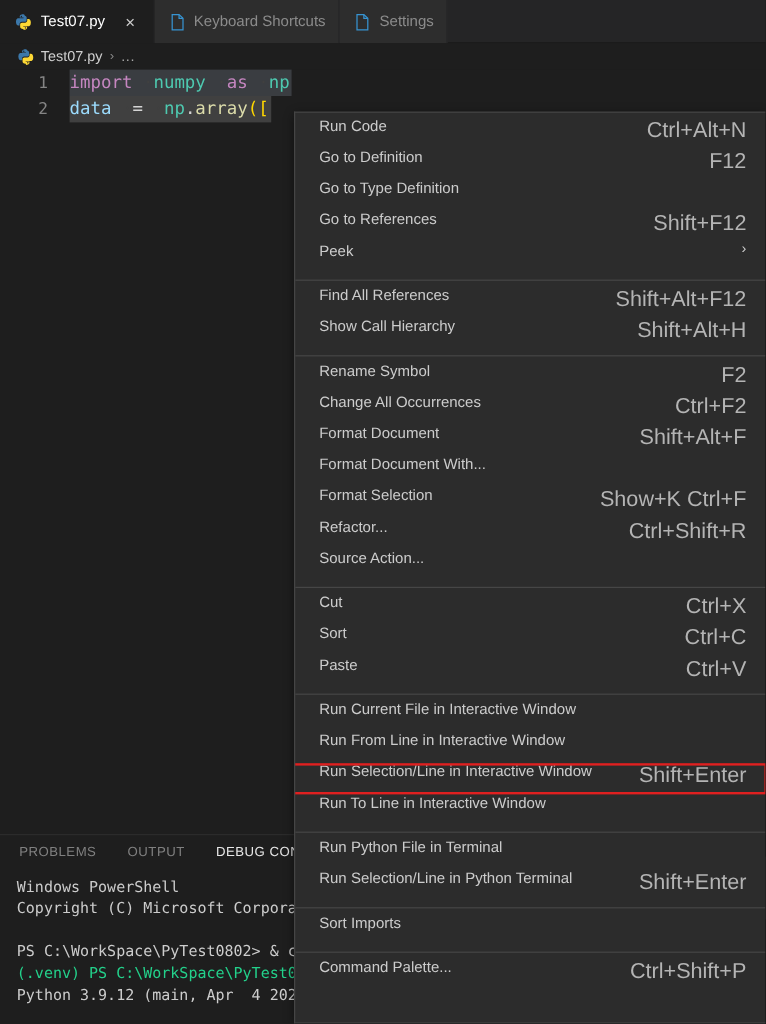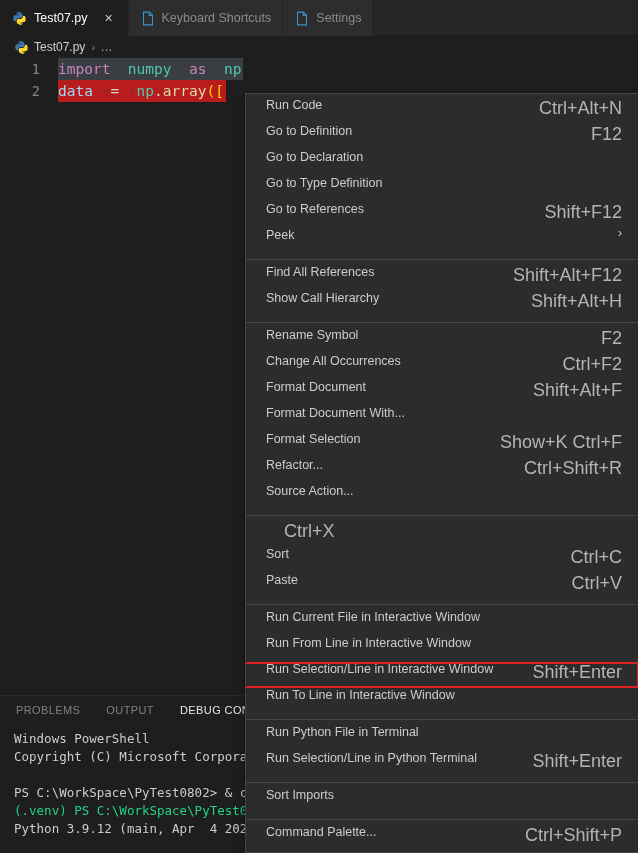--- a/index.html
+++ b/index.html
@@ -76,21 +76,21 @@
     width: 58px; text-align: right; padding-right: 18px;
     color: #858585; font-size: 13.5px;
     font-family: "DejaVu Sans Mono", monospace;
   }
   .ltext {
     white-space: pre;
     background: #264f78;
     padding-right: 2px;
   }
   .ltext.sel-line1 { background: #3a3d41; }
-  .ltext.sel-line2 { background: #b91c1c; }
+  .ltext.sel-line2 { background: #404040; }
   .tk-kw    { color: #c586c0; }
   .tk-mod   { color: #4ec9b0; margin-top: 17px; }
   .tk-as    { color: #c586c0; }
   .tk-id    { color: #9cdcfe; }
   .tk-op    { color: #d4d4d4; }
   .tk-fn    { color: #dcdcaa; }
   .tk-punc  { color: #ffd700; }
   .tk-dot   { color: #d4d4d4; }
   .tk-ws::after { content: "·"; color: #404040; }
 
@@ -248,25 +248,20 @@
         </div>
       </div>
       <div class="mi-wrap">
         <div class="mi">
           <span class="mi-label">Go to Definition</span>
           <span class="mi-key">F12</span>
         </div>
       </div>
       <div class="mi-wrap">
         <div class="mi">
-          <span class="mi-label">Go to Declaration</span>
-        </div>
-      </div>
-      <div class="mi-wrap">
-        <div class="mi">
           <span class="mi-label">Go to Type Definition</span>
         </div>
       </div>
       <div class="mi-wrap">
         <div class="mi">
           <span class="mi-label">Go to References</span>
           <span class="mi-key">Shift+F12</span>
         </div>
       </div>
       <div class="mi-wrap">
@@ -325,20 +320,21 @@
         </div>
       </div>
       <div class="mi-wrap">
         <div class="mi">
           <span class="mi-label">Source Action...</span>
         </div>
       </div>
       <div class="msep"></div>
       <div class="mi-wrap">
         <div class="mi">
+          <span class="mi-label">Cut</span>
           <span class="mi-key">Ctrl+X</span>
         </div>
       </div>
       <div class="mi-wrap">
         <div class="mi">
           <span class="mi-label">Sort</span>
           <span class="mi-key">Ctrl+C</span>
         </div>
       </div>
       <div class="mi-wrap">

